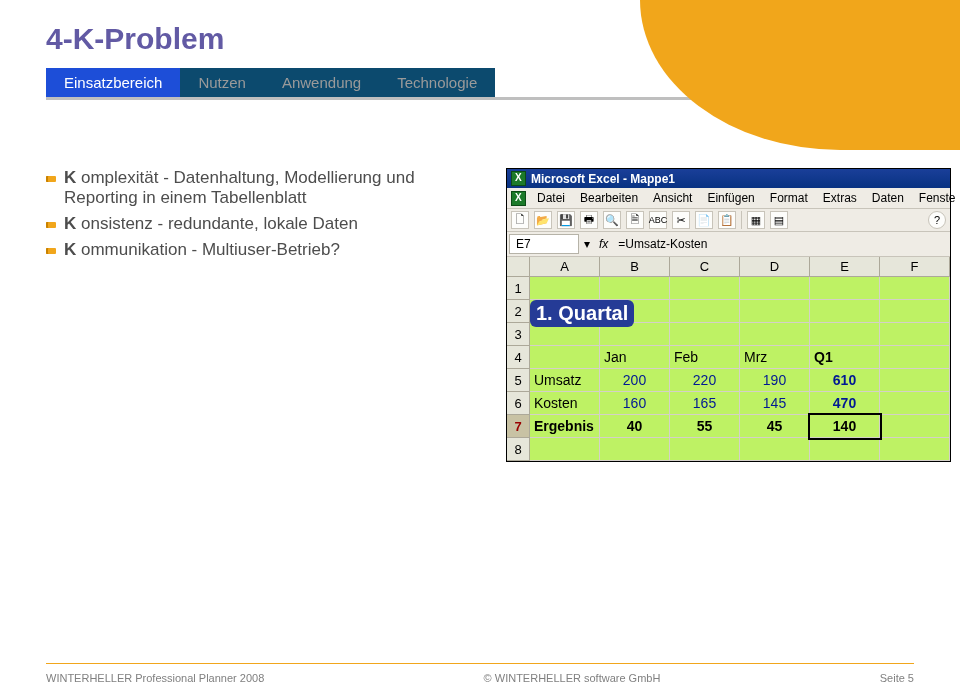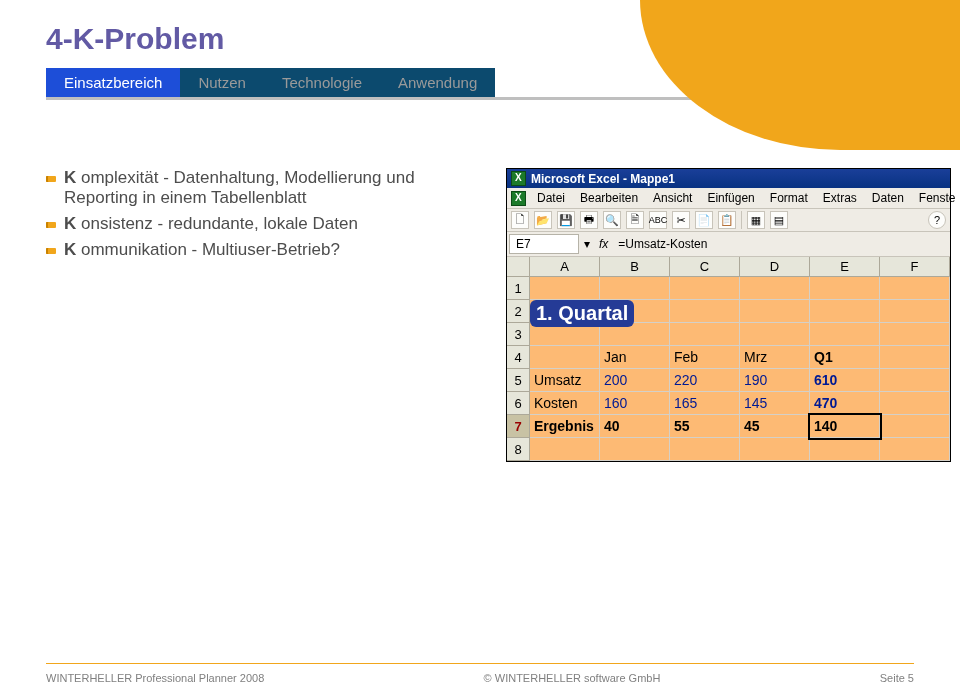--- a/index.html
+++ b/index.html
@@ -62,21 +62,21 @@
     box-shadow: inset 2px 0 0 0 #c98200;
   }
   .bullet .k { font-weight: bold; color:#4d4d4d; }
 
   
   .excel {
     width: 445px;
     border: 1px solid #000;
     font-size: 12px;
     font-family: "Tahoma", Arial, sans-serif;
-    background:#fdba74;
+    background:#bef264;
   }
   .excel-title {
     background: linear-gradient(#1a3f99,#083282);
     color:#fff;
     display:flex; align-items:center;
     padding: 2px 4px;
     font-weight:bold;
     font-size: 12px;
   }
   .excel-title .xicon {
@@ -114,21 +114,21 @@
     flex:0 0 70px; text-align:center; border-right:1px solid #aca899; padding:2px 0;
     font-size:13px;
   }
   .sheet { display:flex; }
   .rownums { display:flex; flex-direction:column; width:26px; background:#e6e6da;}
   .rownum { border-bottom:1px solid #aca899; border-right:1px solid #aca899; text-align:center; height:23px; line-height:23px; font-size:13px;}
   .rownum.sel { background:#c8c2a4; color:#990000; font-weight:bold;}
   .cells { flex:1; }
   .crow { display:flex; height:23px; border-bottom:1px solid #d4d0c8;}
   .cell { flex:0 0 70px; border-right:1px solid #d4d0c8; padding:0 4px; line-height:23px; font-size:14px;}
-  .cell.num { text-align:left; color:#001993;}
+  .cell.num { text-align:center; color:#001993;}
   .cell.txt { text-align:left; color:#000;}
   .crow.r7 .cell.txt { font-weight:bold;}
   .crow.r7 .cell.num { color:#000; font-weight:bold;}
   .crow.r7 { position:relative; }
   .crow.r7::after{
     content:"";
     position:absolute;
     left:280px; top:0;
     width:70px; height:23px;
     outline:2px solid #000;
@@ -159,22 +159,22 @@
 </head>
 <body>
 
 <div class="corner-shape"></div>
 
 <div class="header">
   <h1 class="title">4-K-Problem</h1>
   <div class="tab-row">
     <div class="tab active">Einsatzbereich</div>
     <div class="tab">Nutzen</div>
+    <div class="tab">Anwendung</div>
     <div class="tab">Technologie</div>
-    <div class="tab">Anwendung</div>
   </div>
   <div class="underline"></div>
 </div>
 
 <div class="content">
   <div class="bullets">
     <div class="bullet">
       <div class="bullet-icon"></div>
       <div><span class="k">K</span><span> omplexität - Datenhaltung, Modellierung und Reporting in einem Tabellenblatt</span></div>
     </div>

